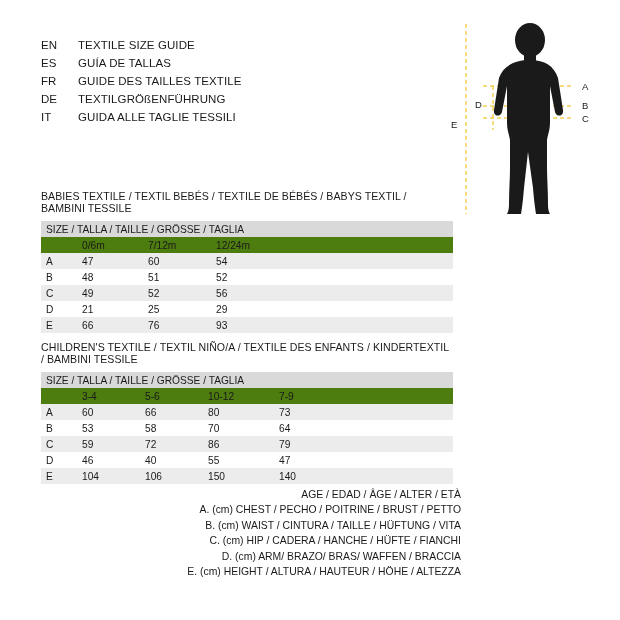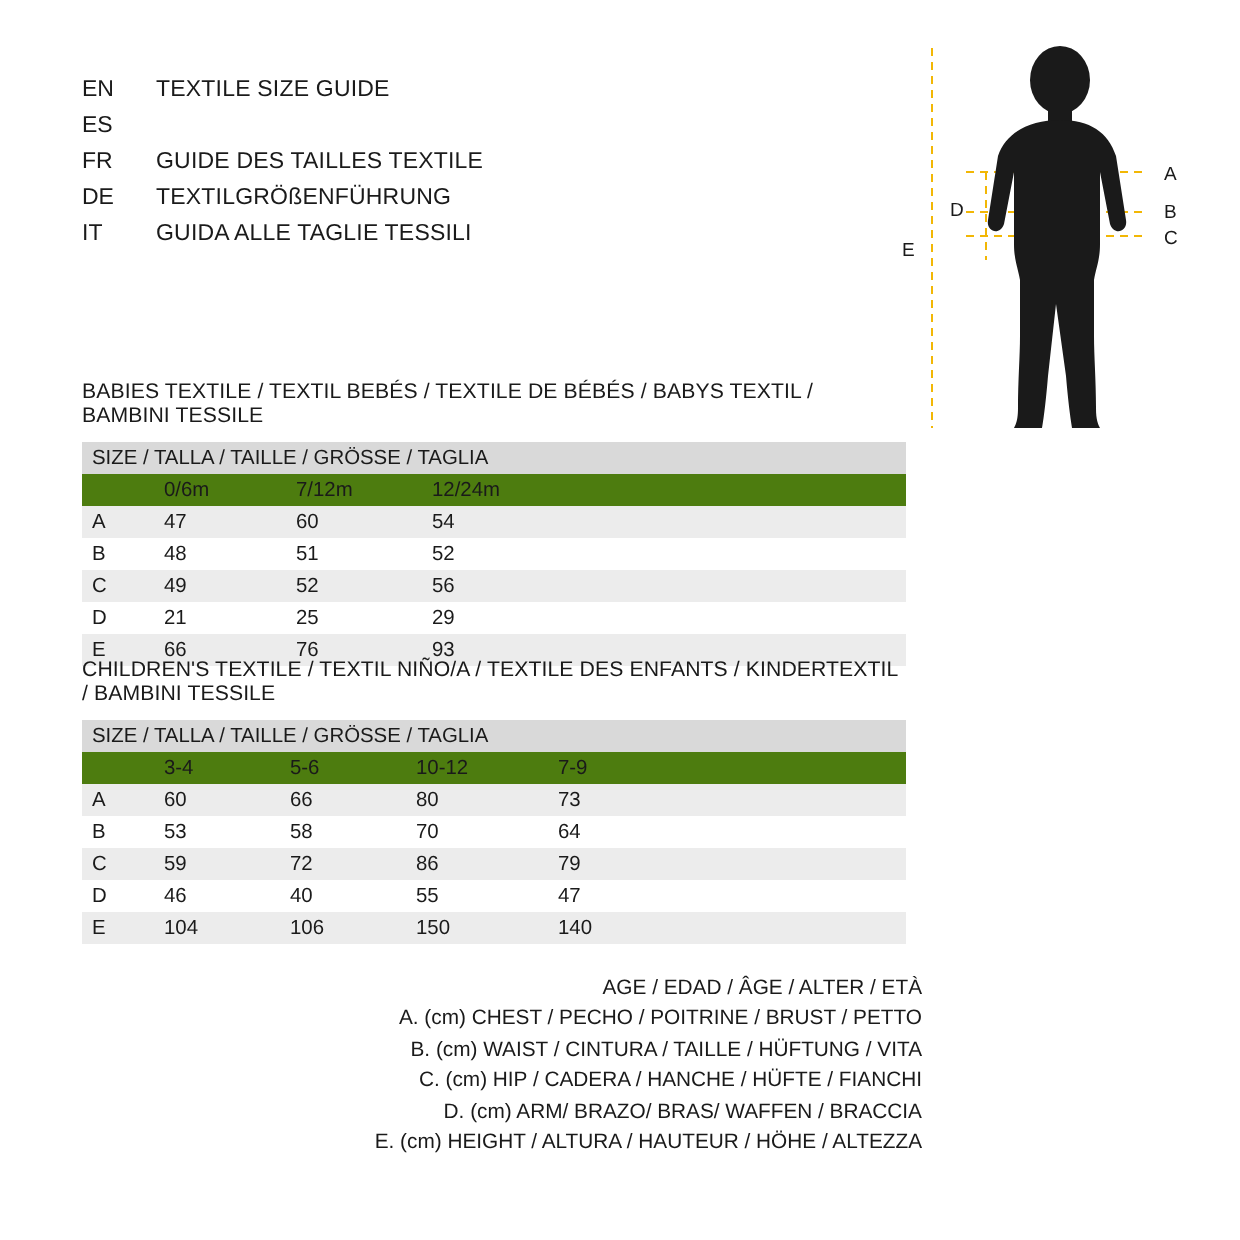--- a/index.html
+++ b/index.html
@@ -142,20 +142,21 @@
 
 <div class="page">
 
   <div class="lang-block">
     <div class="lang-row">
       <span class="lang-code">EN</span>
       <span class="lang-text">TEXTILE SIZE GUIDE</span>
     </div>
     <div class="lang-row">
       <span class="lang-code">ES</span>
+      <span class="lang-text">GUÍA DE TALLAS</span>
     </div>
     <div class="lang-row">
       <span class="lang-code">FR</span>
       <span class="lang-text">GUIDE DES TAILLES TEXTILE</span>
     </div>
     <div class="lang-row">
       <span class="lang-code">DE</span>
       <span class="lang-text">TEXTILGRÖßENFÜHRUNG</span>
     </div>
     <div class="lang-row">
@@ -262,21 +263,21 @@
         <tr class="row-alt">
           <td class="c-label">E</td>
           <td class="c-val">66</td>
           <td class="c-val">76</td>
           <td class="c-val">93</td>
         </tr>
       </tbody>
     </table>
   </div>
 
-  <div class="section" style="top:329px;">
+  <div class="section" style="top:341px;">
     <div class="section-title">CHILDREN'S TEXTILE / TEXTIL NIÑO/A / TEXTILE DES ENFANTS / KINDERTEXTIL / BAMBINI TESSILE</div>
     <table class="sz">
       <colgroup>
         <col class="k-c1">
           <col class="k-c2">
           <col class="k-c3">
           <col class="k-c4">
           <col class="k-c5">
       </colgroup>
       <tbody>

